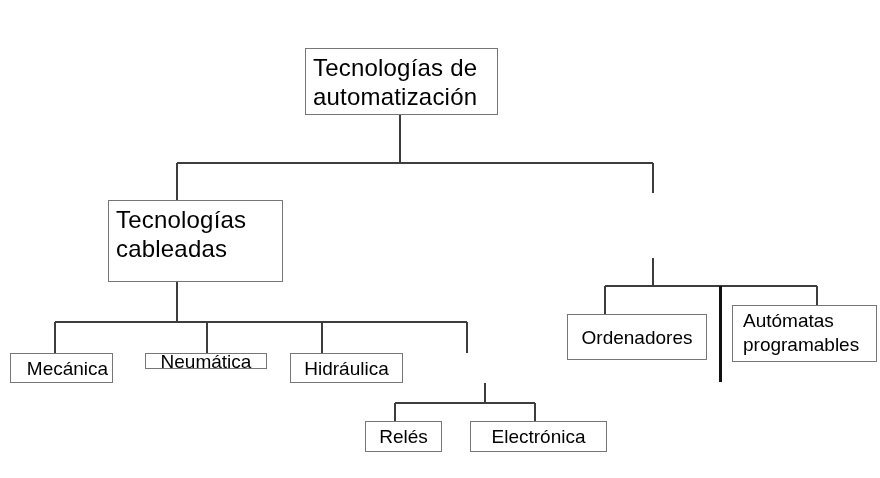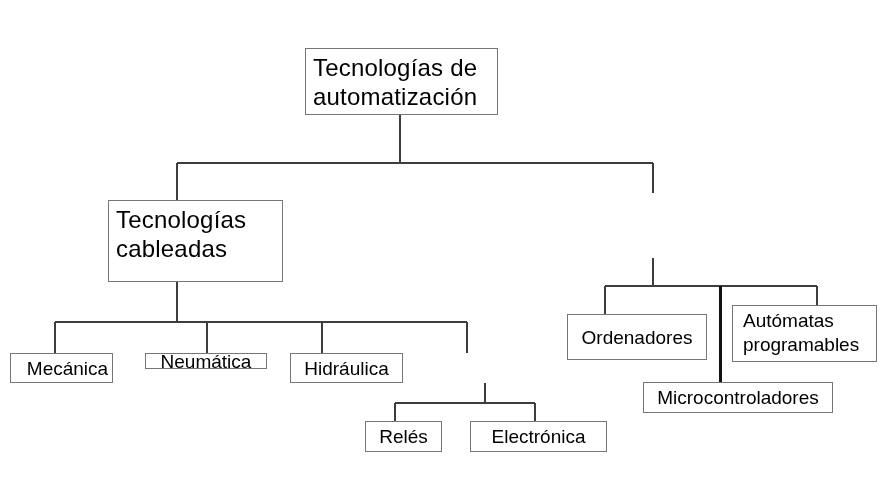--- a/index.html
+++ b/index.html
@@ -101,15 +101,14 @@
 
 
   <div class="node node-sm" style="left:365px; top:421px; width:77px; height:31px;">Relés</div>
 
   <div class="node node-sm" style="left:470px; top:421px; width:137px; height:31px;">Electrónica</div>
 
   <div class="node node-sm" style="left:567px; top:314px; width:140px; height:46px;">Ordenadores</div>
 
   <div class="node node-md" style="left:732px; top:305px; width:145px; height:57px;">Autómatas programables</div>
 
-  <div class="node node-sm" style="left:643px; top:382px; width:190px; height:31px;">Microcontroladores</div>
 
 </div>
 
 </body></html>

